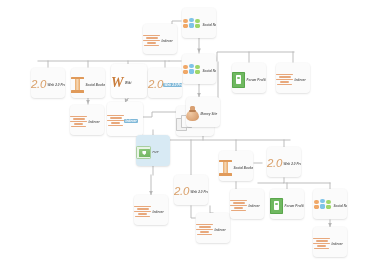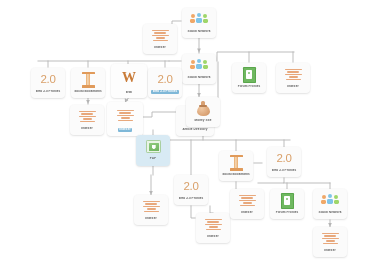--- a/index.html
+++ b/index.html
@@ -42,26 +42,27 @@
   }
 
   .node {
     position: absolute;
     width: 34px;
     height: 30px;
     border-radius: 4px;
     background: #fbfbfb;
     box-shadow: 0 1px 2px rgba(0,0,0,0.10), 0 0 0 1px rgba(0,0,0,0.015);
     display: flex;
-    flex-direction: column;
+    flex-direction: row;
     align-items: center;
     justify-content: flex-start;
     box-sizing: border-box;
     padding-top: 3px;
     overflow: hidden;
+    font-style: italic;
   }
   .node.wide { width: 38px; }
 
   .node .glyph {
     height: 17px;
     display: flex;
     align-items: center;
     justify-content: center;
     line-height: 1;
   }

